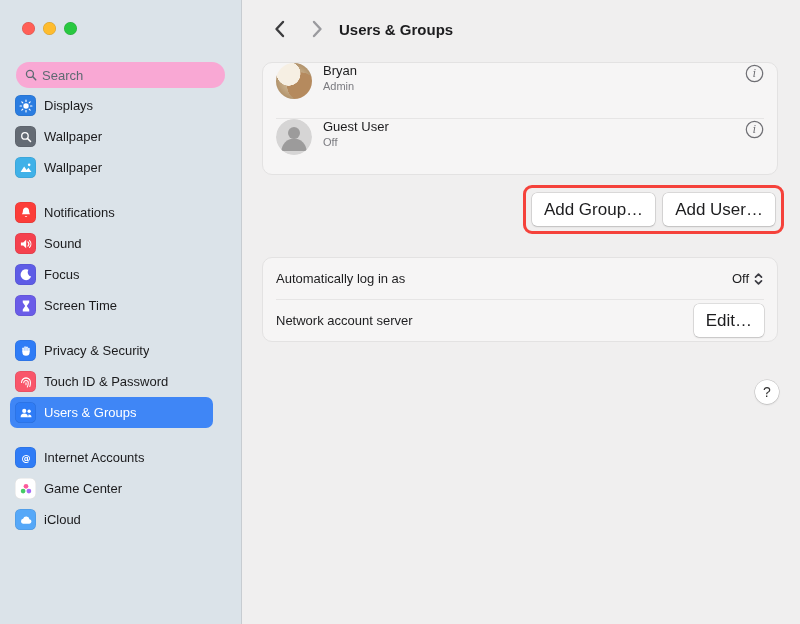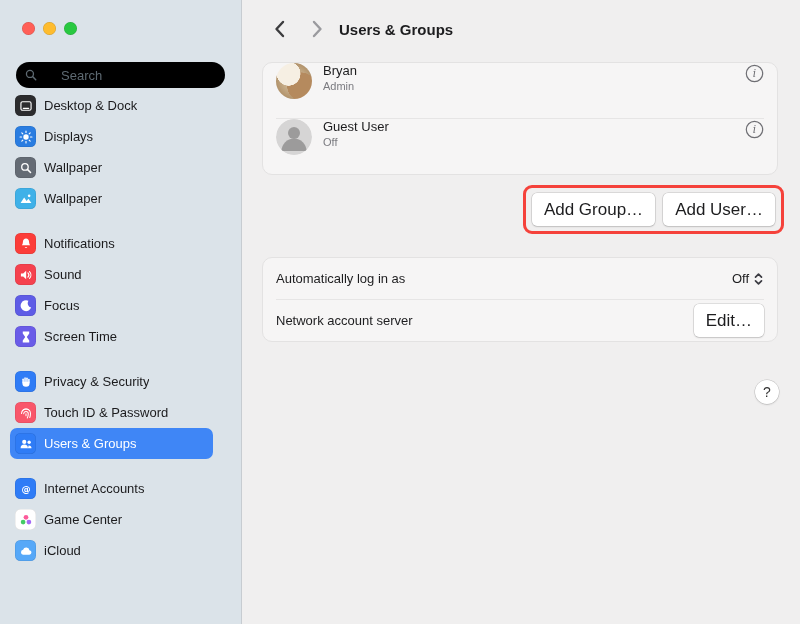--- a/index.html
+++ b/index.html
@@ -9,22 +9,22 @@
   .window { width:800px; height:624px; display:flex; background:#f0efef; overflow:hidden; }
 
   
   .sidebar { width:242px; min-width:242px; background:#dbe3e9; border-right:1px solid #c7ccd1;
              display:flex; flex-direction:column; overflow:hidden; }
   .traffic { display:flex; gap:8px; padding:22px 0 0 22px; }
   .dot { width:13px; height:13px; border-radius:50%; display:inline-block; cursor:default;
          box-shadow: inset 0 0 0 0.5px rgba(0,0,0,0.18); }
   .dot.red { background:#ff5f57; } .dot.yellow { background:#febc2e; } .dot.green { background:#28c840; }
 
-  .search { margin:27px 16px 0 16px; height:26px; background:#000000; border-radius:13px;
-            display:flex; align-items:center; gap:23px; padding:0 8px; }
+  .search { margin:27px 16px 0 16px; height:26px; background:#f9a8d4; border-radius:13px;
+            display:flex; align-items:center; gap:4px; padding:0 8px; }
   .search .s-ph { color:#5e6a72; font-size:13px; }
 
   .sb-list { padding-top:2px; flex:1; overflow:hidden; }
   .sb-group { margin-bottom:14px; }
   .sb-item { display:flex; align-items:center; gap:8px; height:31px; margin:0 28px 0 10px;
              padding:0 5px; border-radius:7px; font-size:13px; color:#1b1b1d; cursor:default; }
   .sb-item.selected { color:#fff; }
   .sb-icon { width:21px; height:21px; border-radius:5.5px; display:flex; align-items:center;
              justify-content:center; flex:0 0 auto; box-shadow: inset 0 0 0 0.5px rgba(0,0,0,0.12); }
   .sb-label { white-space:nowrap; overflow:hidden; text-overflow:ellipsis; }
@@ -87,29 +87,20 @@
         <svg width="14" height="14" viewBox="0 0 16 16">
             <circle cx="6.8" cy="6.8" r="4" fill="none" stroke="#5e6a72" stroke-width="1.5"></circle>
             <line x1="9.8" y1="9.8" x2="13.4" y2="13.4" stroke="#5e6a72" stroke-width="1.7" stroke-linecap="round"></line>
           </svg>
       </span>
       <span class="s-ph">Search</span>
     </div>
 
     <nav class="sb-list">
         <div class="sb-group">
-          <div class="sb-item">
-            <span class="sb-icon" style="background: rgb(44, 44, 46);">
-              <svg viewBox="0 0 16 16" width="14" height="14">
-                <rect x="2.2" y="3.2" width="11.6" height="9.6" rx="1.8" fill="none" stroke="#fff" stroke-width="1.3"></rect>
-                <rect x="4.2" y="9.9" width="7.6" height="1.6" rx="0.8" fill="#fff"></rect>
-              </svg>
-            </span>
-            <span class="sb-label">Desktop &amp; Dock</span>
-          </div>
           <div class="sb-item">
             <span class="sb-icon" style="background: rgb(42, 125, 225);">
               <svg viewBox="0 0 16 16" width="14" height="14">
                 <circle cx="8" cy="8" r="3.1" fill="#fff"></circle>
                 <g stroke="#fff" stroke-width="1.3" stroke-linecap="round">
                   <line x1="8" y1="1.2" x2="8" y2="2.9"></line>
                   <line x1="8" y1="13.1" x2="8" y2="14.8"></line>
                   <line x1="1.2" y1="8" x2="2.9" y2="8"></line>
                   <line x1="13.1" y1="8" x2="14.8" y2="8"></line>
                   <line x1="3.2" y1="3.2" x2="4.4" y2="4.4"></line>

